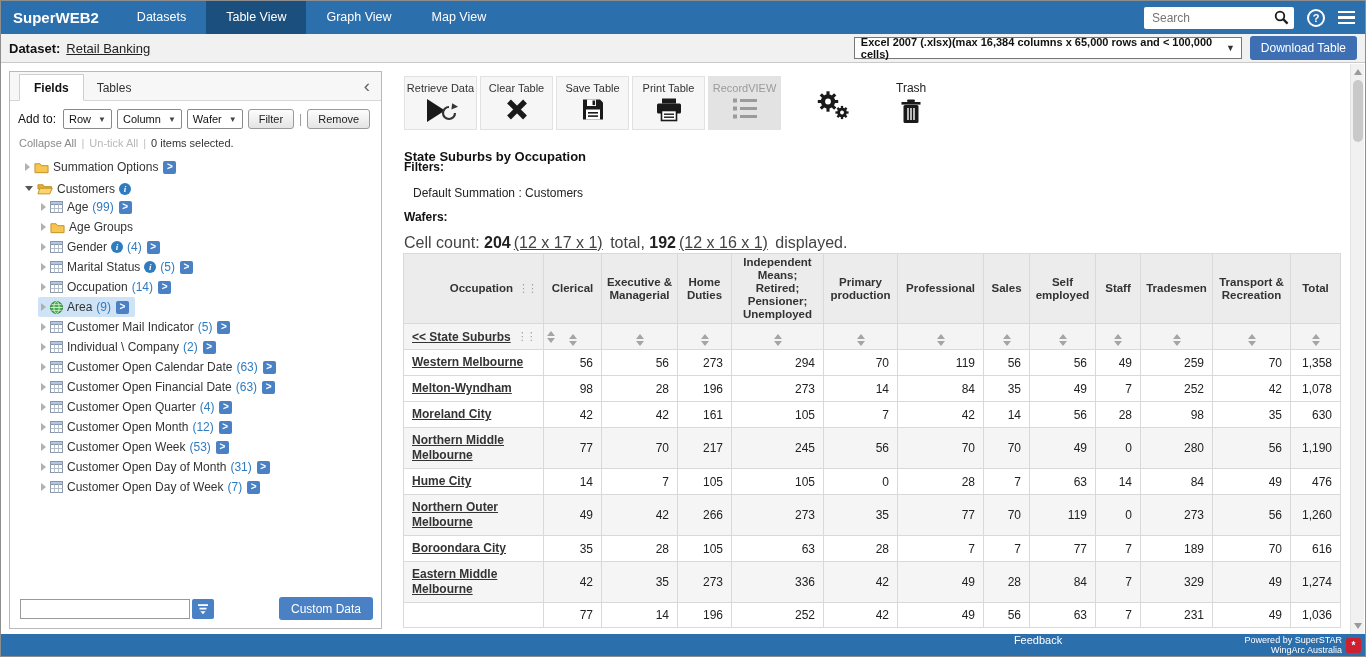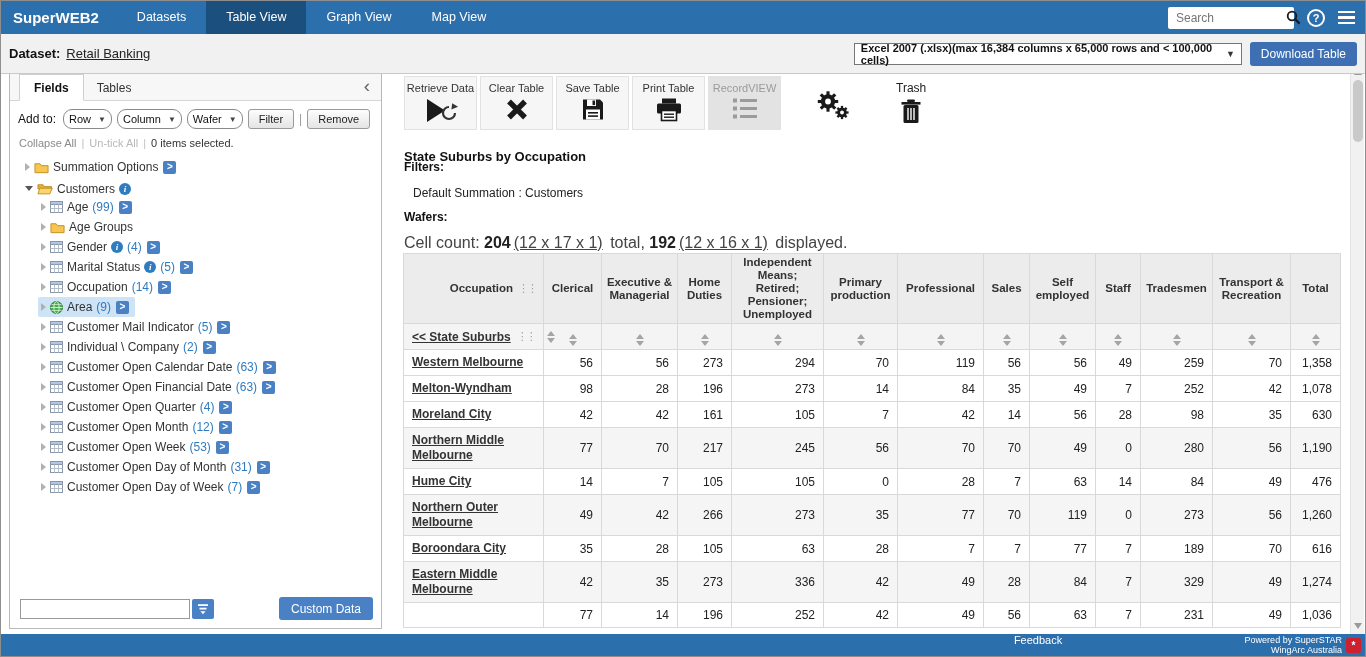--- a/index.html
+++ b/index.html
@@ -8,42 +8,42 @@
     font-family:"Liberation Sans","DejaVu Sans",sans-serif;
     font-size:12px; color:#222; background:#fff;
     border:1px solid #8e8e8e; position:relative; overflow:hidden;
   }
   
   .navbar { position:absolute; top:0; left:0; right:0; height:33px; background:#2c6fad; display:flex; align-items:stretch; z-index:5; }
   .brand { color:#fff; font-weight:bold; font-size:15px; line-height:33px; padding:0 18px 0 12px; }
   .nav-tab { color:#fff; font-size:12.5px; line-height:33px; padding:0 20px; cursor:pointer; }
   .nav-tab.active { background:#1b4f7d; }
   .nav-right { position:absolute; right:10px; top:0; height:33px; display:flex; align-items:center; gap:13px; }
-  .search-box { width:126px; height:22px; background:#fff; border-radius:2px; display:flex; align-items:center; padding:0 5px 0 8px; }
+  .search-box { width:150px; height:22px; background:#fff; border-radius:2px; display:flex; align-items:center; padding:0 5px 0 8px; }
   .search-box input { border:none; outline:none; flex:1; font-size:12px; color:#333; width:110px; font-family:inherit; background:transparent; }
   .help-icon { width:18px; height:18px; border:2px solid #fff; border-radius:50%; color:#fff; font-size:11px; font-weight:bold; text-align:center; line-height:14px; cursor:pointer; }
   .menu-icon { display:flex; flex-direction:column; gap:3px; cursor:pointer; }
   .menu-icon span { width:17px; height:2.5px; background:#fff; }
   
-  .dataset-bar { position:absolute; top:33px; left:0; right:0; height:40px; background:#f1f1f1; border-bottom:1px solid #c9c9c9; display:flex; align-items:center; padding:0 8px; z-index:4; }
+  .dataset-bar { position:absolute; top:33px; left:0; right:0; height:29px; background:#f1f1f1; border-bottom:1px solid #c9c9c9; display:flex; align-items:center; padding:0 8px; z-index:4; }
   .dataset-label { font-size:13px; font-weight:bold; color:#111; }
   .dataset-name { font-size:13px; color:#222; text-decoration:underline; margin-left:6px; cursor:pointer; }
   .dataset-right { margin-left:auto; display:flex; align-items:center; gap:8px; }
   .format-select { width:388px; height:22px; border:1px solid #767676; background:#fff; font-size:11px; color:#111; display:flex; align-items:center; justify-content:space-between; padding:0 6px; cursor:pointer; font-weight:bold; }
   .format-select .caret { font-size:9px; color:#333; margin-left:6px; }
   .download-btn { height:24px; background:#3d6fb2; color:#fff; font-size:12px; border:none; border-radius:3px; padding:0 11px; cursor:pointer; font-family:inherit; }
   
   .sidebar { position:absolute; left:8px; top:70px; width:373px; height:558px; background:#fff; border:1px solid #b9b9b9; overflow:hidden; }
   .sidebar-tabs { height:29px; background:#f7f7f7; border-bottom:1px solid #d6d6d6; position:relative; padding-left:9px; display:flex; align-items:flex-end; }
   .tab-fields { font-size:12px; font-weight:bold; color:#111; background:#fff; border:1px solid #cfcfcf; border-bottom:1px solid #fff; padding:6px 14px 5px; margin-bottom:-1px; cursor:pointer; }
   .tab-tables { font-size:12px; color:#333; padding:6px 13px 5px; cursor:pointer; }
   .collapse-btn { position:absolute; right:11px; top:4px; color:#666; font-size:19px; cursor:pointer; line-height:20px; }
   .addto-row { display:flex; align-items:center; gap:5px; padding:8px 8px 5px; }
   .addto-label { font-size:12px; color:#111; margin-right:2px; }
-  .mini-select { height:20px; border:1px solid #8a8a8a; background:#fff; font-size:11px; color:#111; display:flex; align-items:center; padding:0 5px; gap:7px; cursor:pointer; border-radius:9px; }
+  .mini-select { height:20px; border:1px solid #8a8a8a; background:#fff; font-size:11px; color:#111; display:flex; align-items:center; padding:0 5px; gap:7px; cursor:pointer; border-radius:2px; }
   .mini-select .caret { font-size:8px; color:#444; }
   .mini-btn { height:20px; border:1px solid #9a9a9a; background:linear-gradient(#fdfdfd,#e4e4e4); border-radius:3px; font-size:11px; color:#222; padding:0 10px; cursor:pointer; font-family:inherit; }
   .sep { color:#999; font-size:12px; }
   .links-row { font-size:11px; padding:3px 9px 6px; color:#8a8a8a; }
   .links-row .lnk { cursor:pointer; color:#8a8a8a; }
   .links-row .muted { color:#b8b8b8; }
   .links-row .plain { color:#333; }
   .links-row .bar { color:#c0c0c0; margin:0 5px; }
   .tree { padding-top:2px; }
   .tree-row { height:20px; line-height:20px; white-space:nowrap; }

